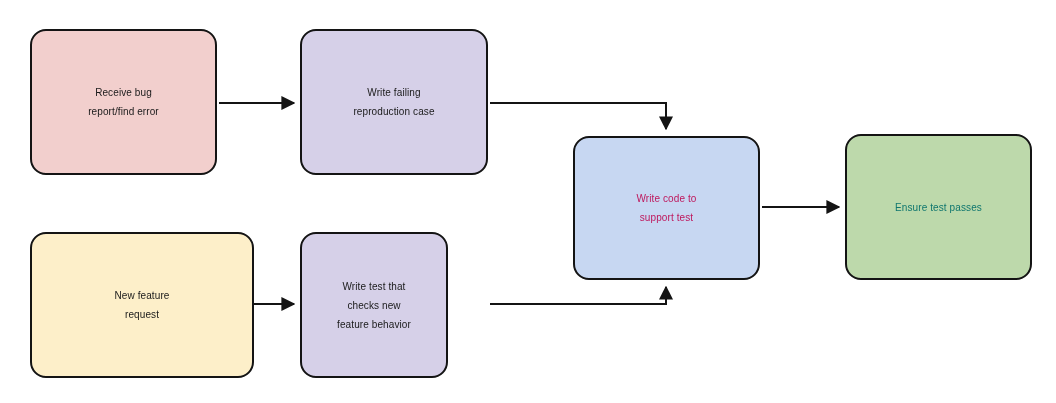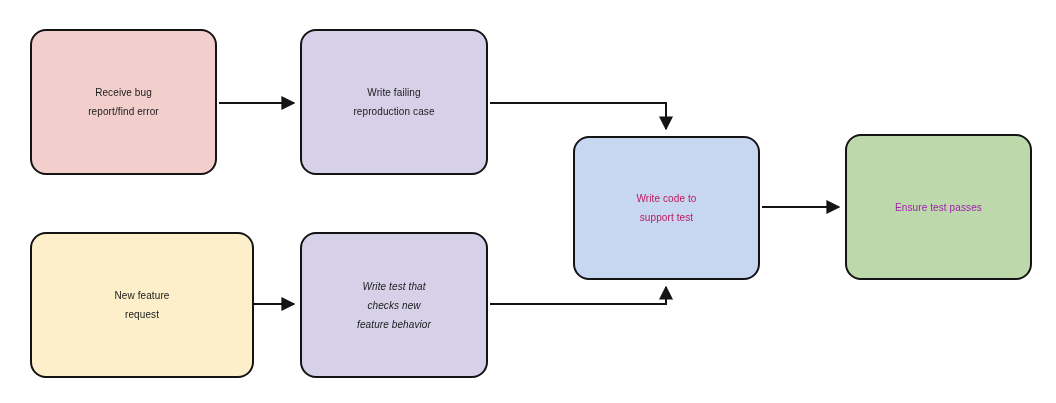--- a/index.html
+++ b/index.html
@@ -73,27 +73,27 @@
     <span class="node-label" style="color: rgb(26, 26, 26);">Write failing
 reproduction case</span>
   </div>
 
   <div class="node" style="left: 573px; top: 136px; width: 187px; height: 144px; background: rgb(199, 215, 242); border-color: rgb(20, 20, 20);">
     <span class="node-label" style="color: #be185d;">Write code to
 support test</span>
   </div>
 
   <div class="node" style="left: 845px; top: 134px; width: 187px; height: 146px; background: rgb(189, 217, 171); border-color: rgb(20, 20, 20);">
-    <span class="node-label" style="color: #a21caf;">Ensure test passes</span>
+    <span class="node-label" style="color: #0f766e;">Ensure test passes</span>
   </div>
 
   <div class="node" style="left: 30px; top: 232px; width: 224px; height: 146px; background: rgb(253, 239, 201); border-color: rgb(20, 20, 20);">
     <span class="node-label" style="color: rgb(26, 26, 26);">New feature
 request</span>
   </div>
 
-  <div class="node" style="left: 300px; top: 232px; width: 188px; height: 146px; background: rgb(214, 208, 232); border-color: rgb(20, 20, 20); font-style: italic;">
+  <div class="node" style="left: 300px; top: 232px; width: 148px; height: 146px; background: rgb(214, 208, 232); border-color: rgb(20, 20, 20);">
     <span class="node-label" style="color: rgb(26, 26, 26);">Write test that
 checks new
 feature behavior</span>
   </div>
 
 </div>
 
 </body></html>

